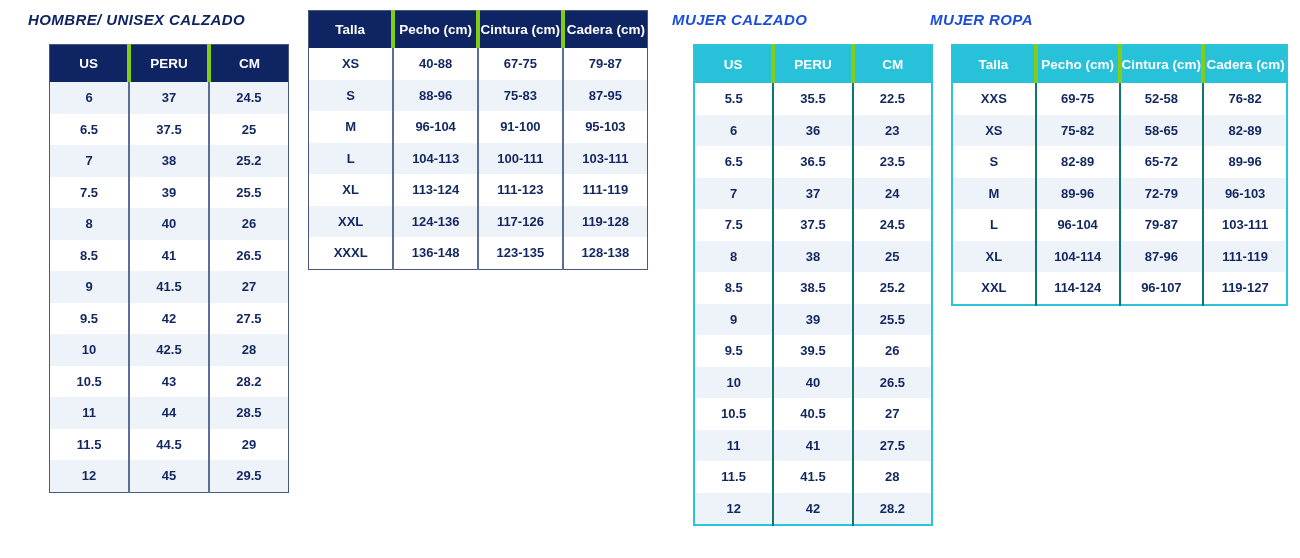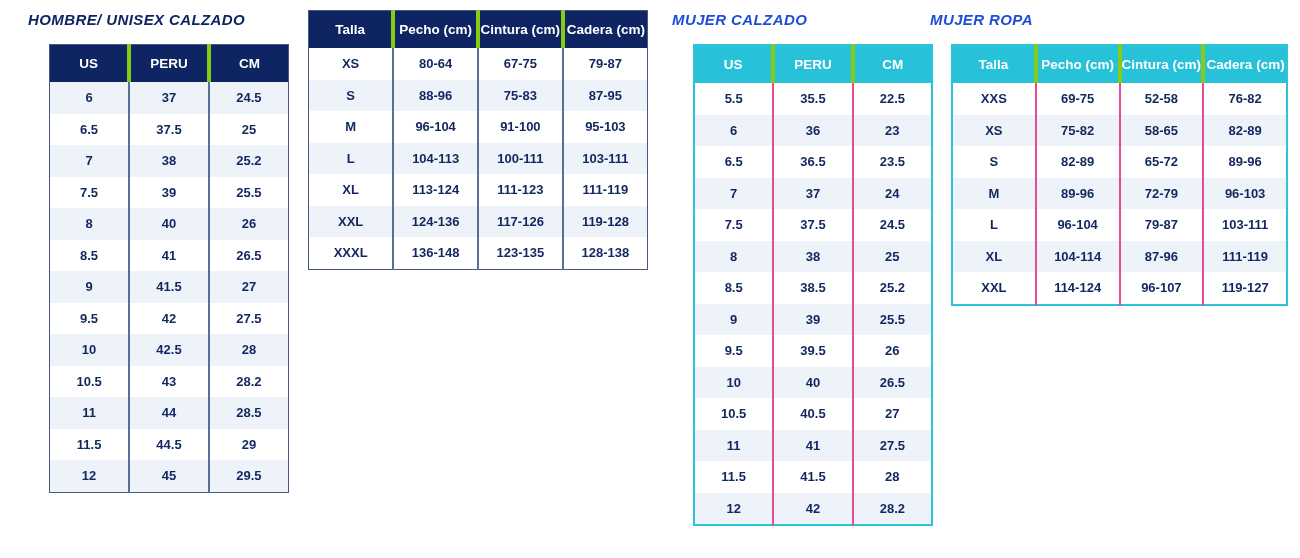--- a/index.html
+++ b/index.html
@@ -21,21 +21,21 @@
   th{height:37px;color:#ffffff;font-size:13.5px;font-weight:bold;}
   td{height:31.5px;color:#12275f;font-size:13px;font-weight:bold;}
   th + th{border-left:4px solid #84cc16;}
 
   .navy table{border:1.5px solid #46587f;}
   .navy th{background:#0f2563;}
   .navy td + td{border-left:2px solid #5b6e97;}
 
   .cyan table{border:2px solid #2bc4da;}
   .cyan th{background:#27c2d9;}
-  .cyan td + td{border-left:2px solid #ec4899;}
+  .cyan td + td{border-left:2px solid #0f766e;}
 
   .stripe-first  tbody tr:nth-child(odd) {background:#eef2f9;}
   .stripe-second tbody tr:nth-child(even){background:#eef2f9;}
 </style>
 </head>
 <body>
 
 <div class="tbl-section navy stripe-first" style="left:28px;">
   <h2 class="tbl-title">HOMBRE/ UNISEX CALZADO</h2>
   <table style="width:240px;">
@@ -122,21 +122,21 @@
         <tr>
           <th>Talla</th>
           <th>Pecho (cm)</th>
           <th>Cintura (cm)</th>
           <th>Cadera (cm)</th>
         </tr>
       </thead>
       <tbody>
         <tr>
           <td>XS</td>
-          <td>80-64</td>
+          <td>40-88</td>
           <td>67-75</td>
           <td>79-87</td>
         </tr>
         <tr>
           <td>S</td>
           <td>88-96</td>
           <td>75-83</td>
           <td>87-95</td>
         </tr>
         <tr>

